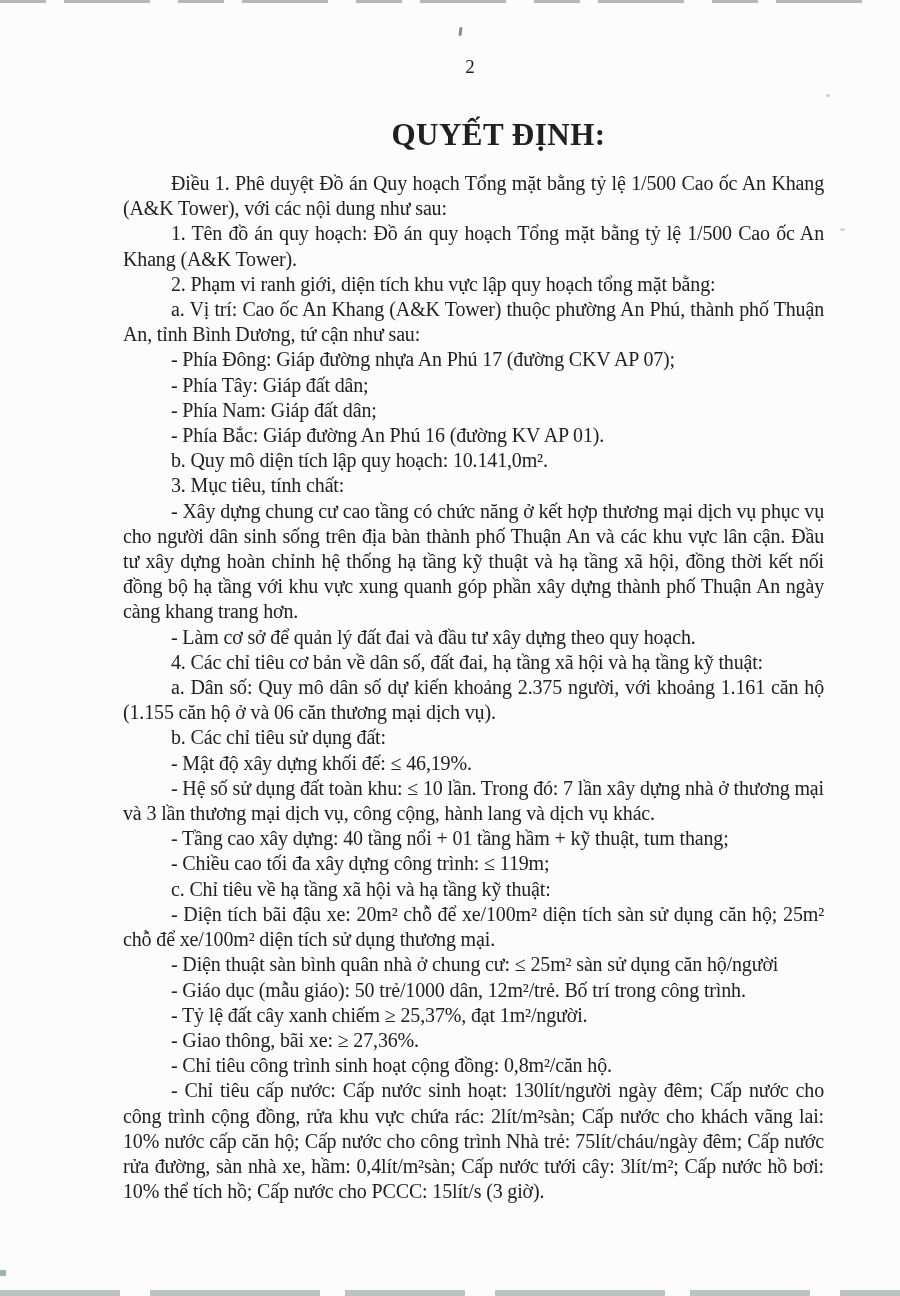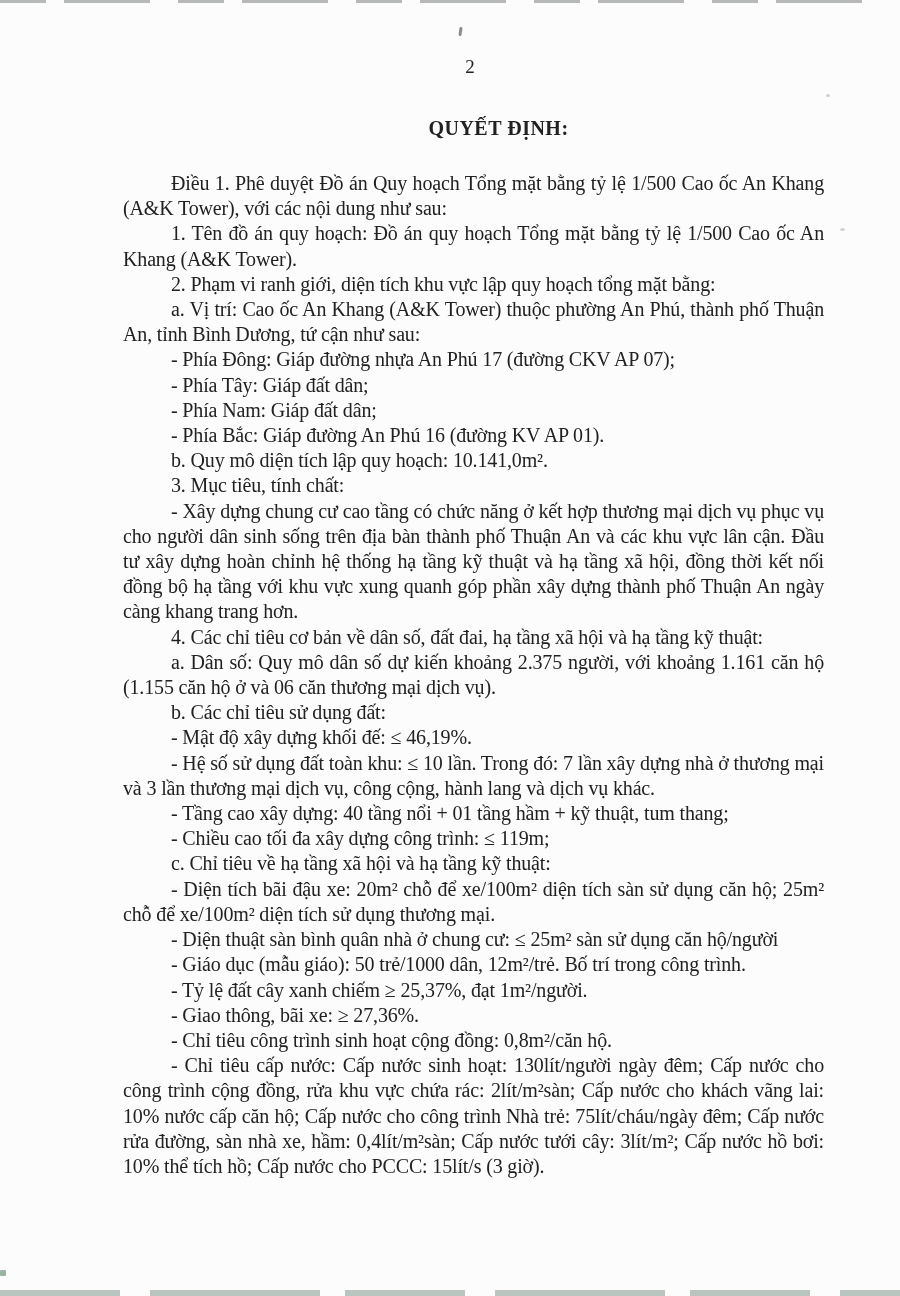--- a/index.html
+++ b/index.html
@@ -43,21 +43,21 @@
   }
   .speck-a{position:absolute;left:826px;top:94px;width:4px;height:3px;background:var(--speck);opacity:.5;border-radius:50%;}
   .speck-b{position:absolute;left:840px;top:228px;width:5px;height:3px;background:var(--speck);opacity:.45;border-radius:50%;}
 
   .page-number{
     position:absolute;top:56px;left:123px;width:694px;
     text-align:center;font-size:19px;
   }
   .doc-title{
     position:absolute;top:117px;left:148px;width:701px;
-    text-align:center;font-weight:bold;font-size:20px;
+    text-align:center;font-weight:bold;font-size:31px;
     letter-spacing:.5px;white-space:nowrap;
   }
   .doc-body{
     position:absolute;top:171px;left:123px;width:701px;
     font-size:20px;line-height:25.2px;
     text-align:justify;text-justify:inter-word;
     letter-spacing:-0.15px;
   }
   .para{margin:0;text-indent:48px;}
   .para b{font-weight:normal;}
@@ -79,20 +79,21 @@
       <p class="para">1. Tên đồ án quy hoạch: Đồ án quy hoạch Tổng mặt bằng tỷ lệ 1/500 Cao ốc An Khang (A&amp;K Tower).</p>
       <p class="para">2. Phạm vi ranh giới, diện tích khu vực lập quy hoạch tổng mặt bằng:</p>
       <p class="para">a. Vị trí: Cao ốc An Khang (A&amp;K Tower) thuộc phường An Phú, thành phố Thuận An, tỉnh Bình Dương, tứ cận như sau:</p>
       <p class="para">- Phía Đông: Giáp đường nhựa An Phú 17 (đường CKV AP 07);</p>
       <p class="para">- Phía Tây: Giáp đất dân;</p>
       <p class="para">- Phía Nam: Giáp đất dân;</p>
       <p class="para">- Phía Bắc: Giáp đường An Phú 16 (đường KV AP 01).</p>
       <p class="para">b. Quy mô diện tích lập quy hoạch: 10.141,0m².</p>
       <p class="para">3. Mục tiêu, tính chất:</p>
       <p class="para">- Xây dựng chung cư cao tầng có chức năng ở kết hợp thương mại dịch vụ phục vụ cho người dân sinh sống trên địa bàn thành phố Thuận An và các khu vực lân cận. Đầu tư xây dựng hoàn chỉnh hệ thống hạ tầng kỹ thuật và hạ tầng xã hội, đồng thời kết nối đồng bộ hạ tầng với khu vực xung quanh góp phần xây dựng thành phố Thuận An ngày càng khang trang hơn.</p>
+      <p class="para">- Làm cơ sở để quản lý đất đai và đầu tư xây dựng theo quy hoạch.</p>
       <p class="para">4. Các chỉ tiêu cơ bản về dân số, đất đai, hạ tầng xã hội và hạ tầng kỹ thuật:</p>
       <p class="para">a. Dân số: Quy mô dân số dự kiến khoảng 2.375 người, với khoảng 1.161 căn hộ (1.155 căn hộ ở và 06 căn thương mại dịch vụ).</p>
       <p class="para">b. Các chỉ tiêu sử dụng đất:</p>
       <p class="para">- Mật độ xây dựng khối đế: ≤ 46,19%.</p>
       <p class="para">- Hệ số sử dụng đất toàn khu: ≤ 10 lần. Trong đó: 7 lần xây dựng nhà ở thương mại và 3 lần thương mại dịch vụ, công cộng, hành lang và dịch vụ khác.</p>
       <p class="para">- Tầng cao xây dựng: 40 tầng nổi + 01 tầng hầm + kỹ thuật, tum thang;</p>
       <p class="para">- Chiều cao tối đa xây dựng công trình: ≤ 119m;</p>
       <p class="para">c. Chỉ tiêu về hạ tầng xã hội và hạ tầng kỹ thuật:</p>
       <p class="para">- Diện tích bãi đậu xe: 20m² chỗ để xe/100m² diện tích sàn sử dụng căn hộ; 25m² chỗ để xe/100m² diện tích sử dụng thương mại.</p>
       <p class="para">- Diện thuật sàn bình quân nhà ở chung cư: ≤ 25m² sàn sử dụng căn hộ/người</p>

